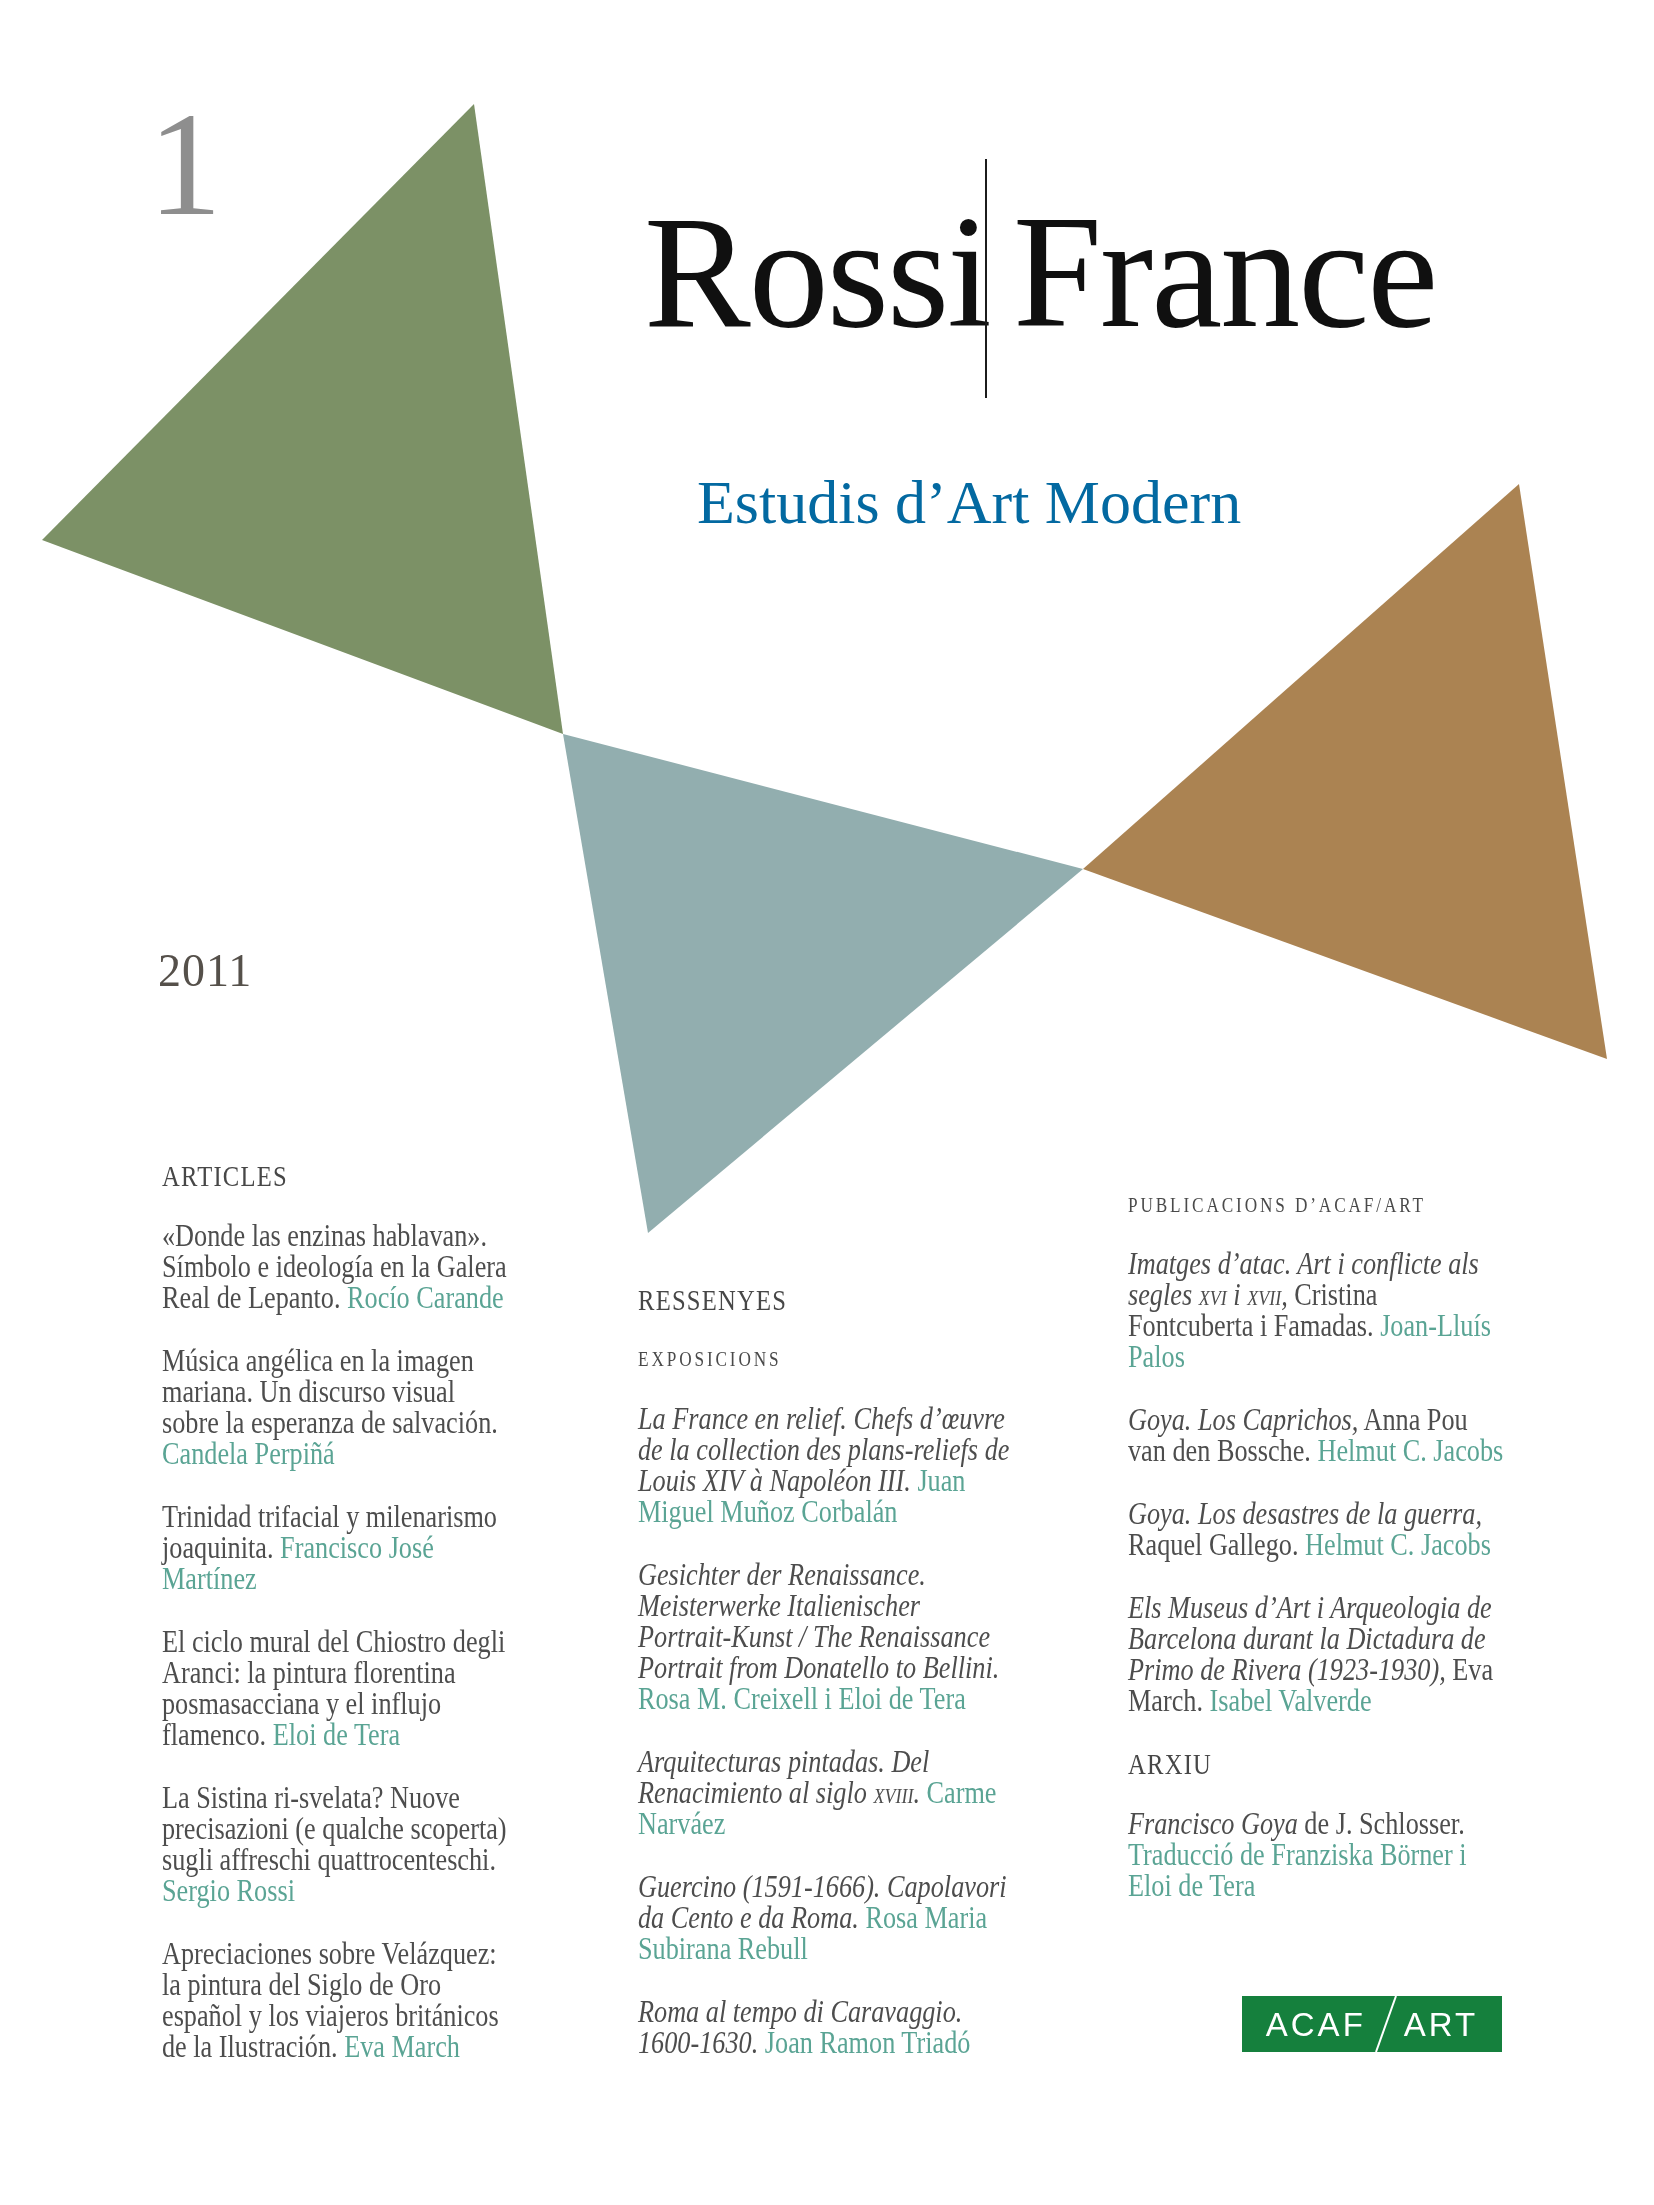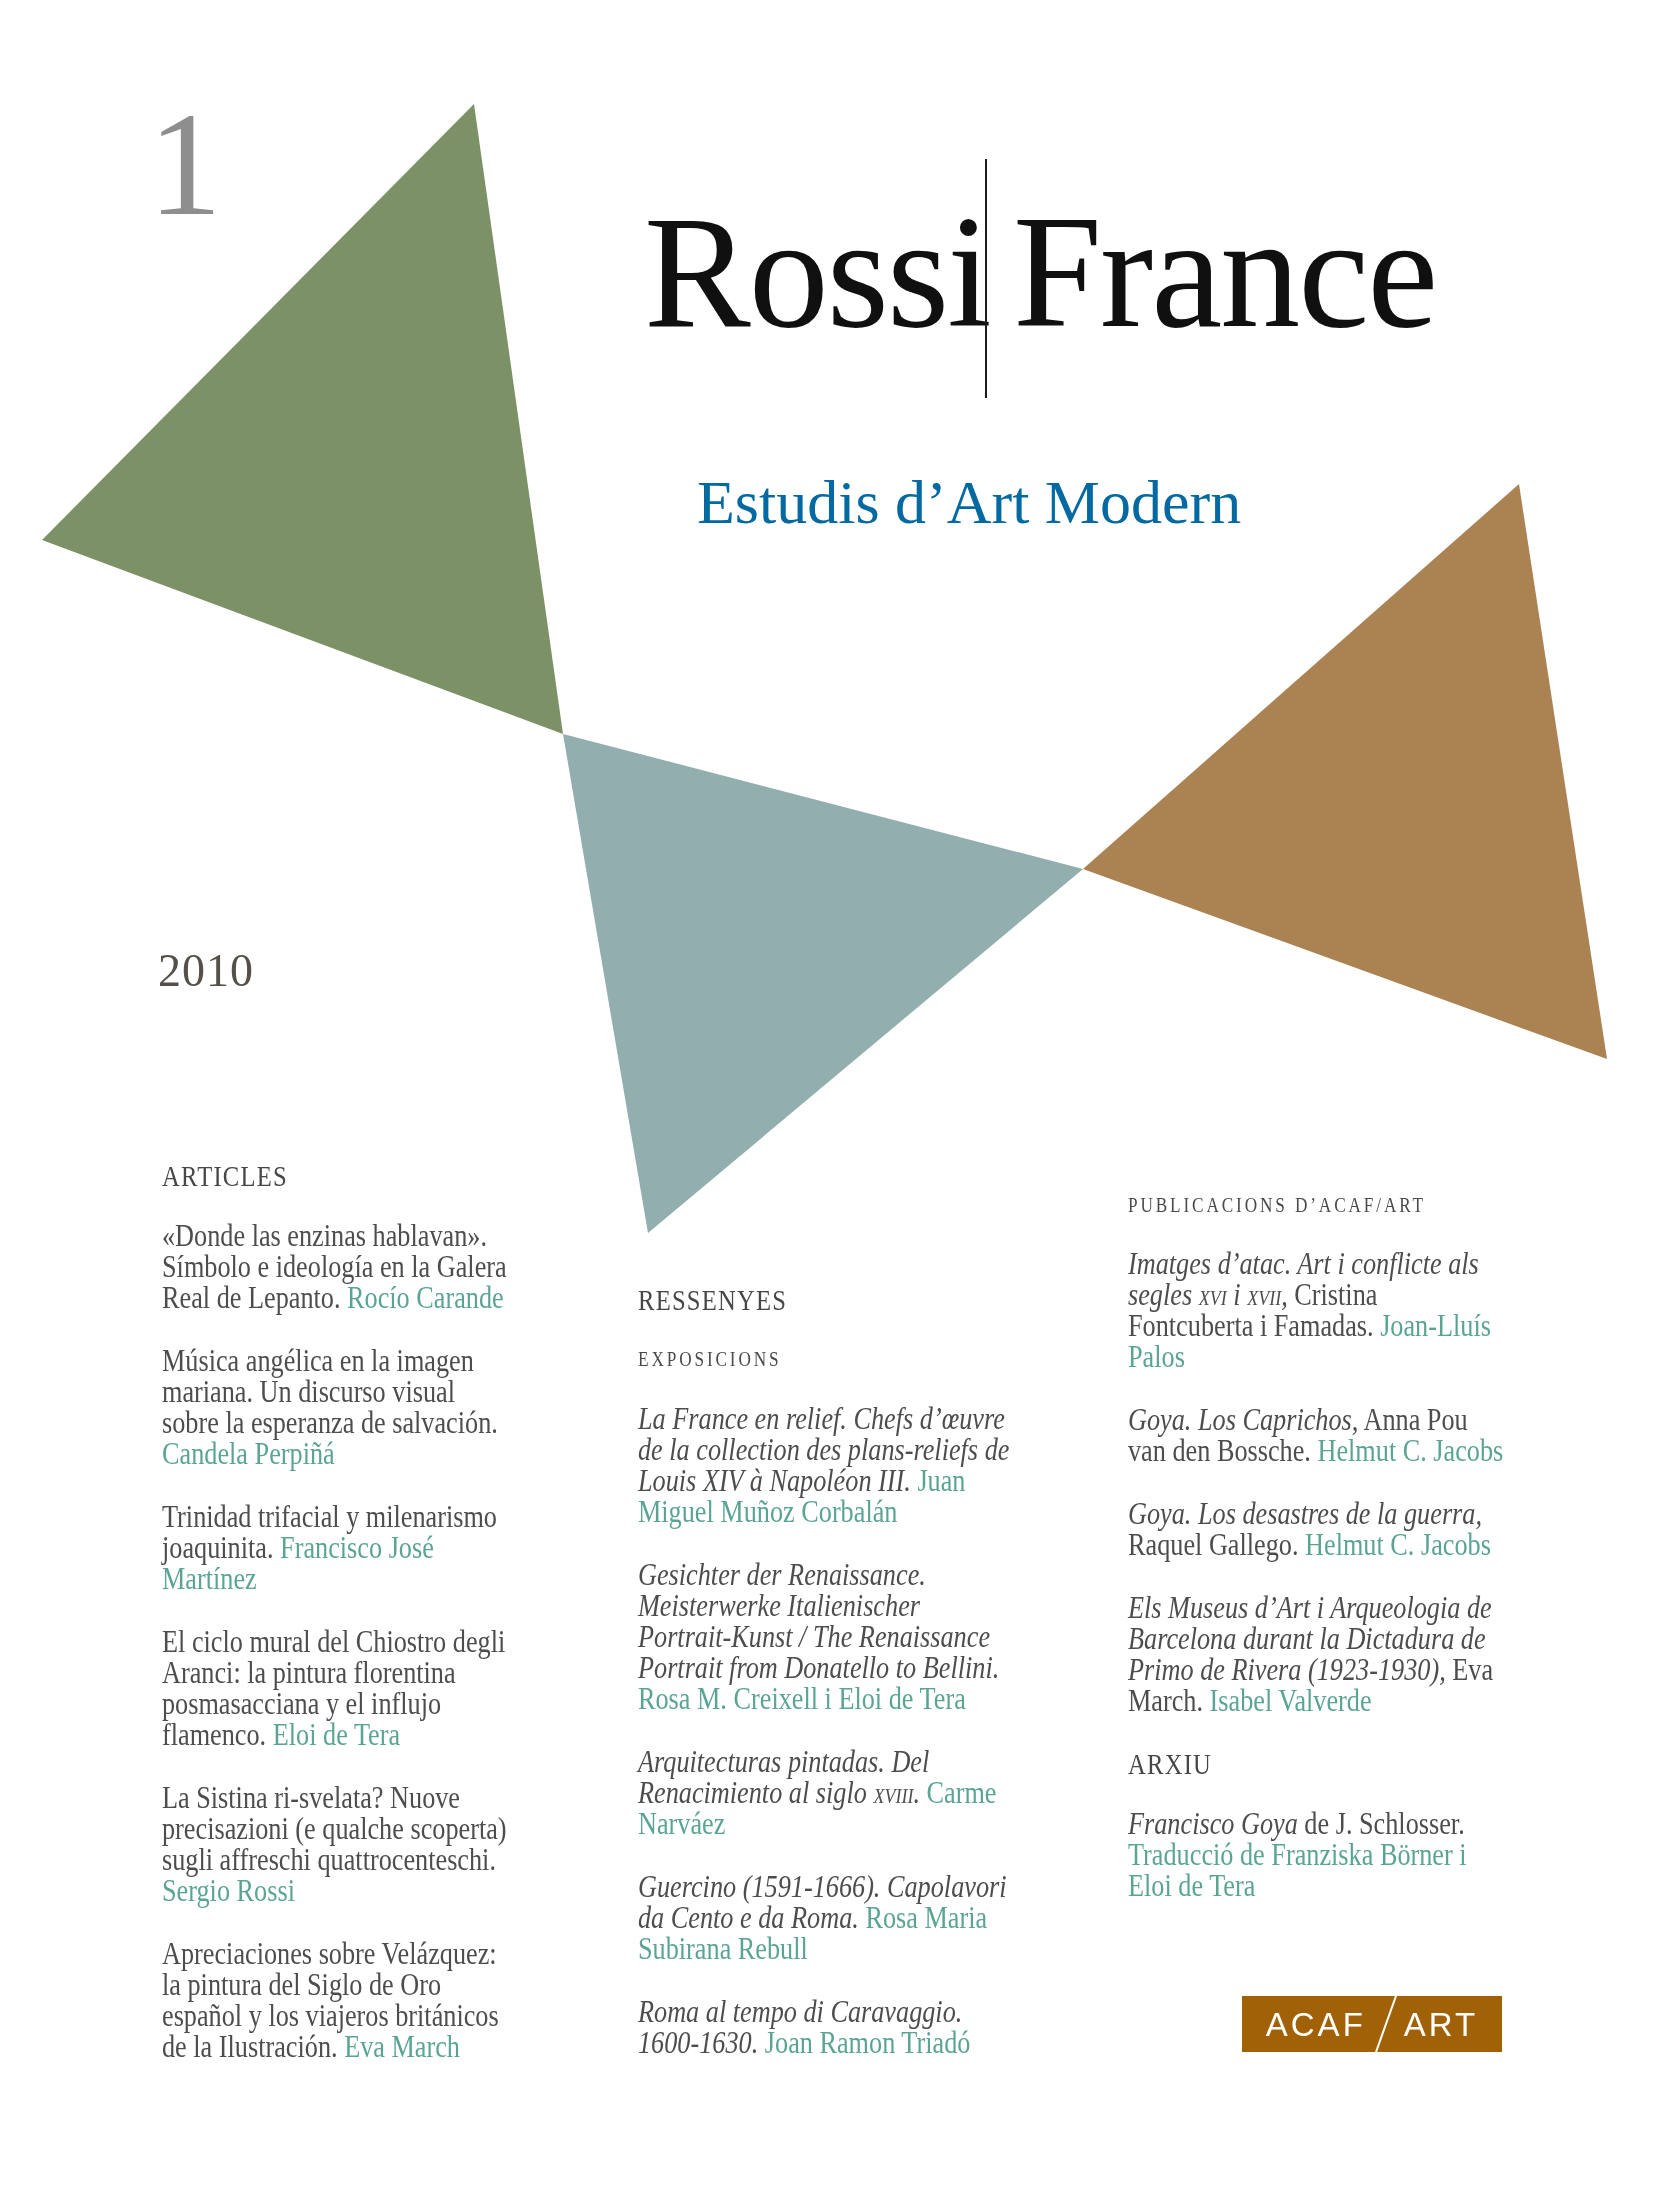--- a/index.html
+++ b/index.html
@@ -26,41 +26,41 @@
   #col-ressenyes .col-header{margin-bottom:33px}
   .col-subheader{font-size:21px;line-height:22px;font-weight:normal;letter-spacing:3.5px;color:#4a4a4a;margin:0 0 32px 0}
   #col-ressenyes .col-subheader{margin-bottom:33px}
   .arxiu-header{margin-top:31px;margin-bottom:29px}
   p.item{font-size:32px;line-height:31px;margin:0 0 32px 0}
   .s-plain{font-style:normal}
   .s-italic{font-style:italic}
   .s-isc{font-style:italic;font-variant:small-caps}
   .s-link{color:var(--link)}
   
-  .logo{position:absolute;left:1242px;top:1996px;width:260px;height:56px;background:#a16207;z-index:2;
+  .logo{position:absolute;left:1242px;top:1996px;width:260px;height:56px;background:#15803d;z-index:2;
         display:flex;align-items:center;justify-content:center;
         font-family:"Liberation Sans", sans-serif;color:#fff}
   .logo .logo-txt{font-size:33px;letter-spacing:3px;font-weight:normal;line-height:1}
   .logo svg{display:block;margin:0 6px}
 </style>
 </head>
 <body style="--link: #5AA494; --body: #4D4D4D; --head: #474747;">
 
 <svg class="tri-svg" width="1654" height="2205" viewBox="0 0 1654 2205">
   <polygon points="474,104 42,540 563,734" fill="#7C9166"></polygon>
   <polygon points="563,734 1083,869 648,1233" fill="#92AEAF"></polygon>
   <polygon points="1083,869 1519,484 1607,1059" fill="#AB8352"></polygon>
 </svg>
 
 <div class="issue-no">1</div>
 <div class="title" id="title-left">Rossi</div>
 <div class="title-bar"></div>
 <div class="title" id="title-right">France</div>
 <div class="subtitle">Estudis d’Art Modern</div>
-<div class="year">2010</div>
+<div class="year">2011</div>
 
 <div class="col" id="col-articles">
   <h2 class="col-header">ARTICLES</h2>
   <div>
       <p class="item"><span class="s-plain">«Donde las enzinas hablavan». Símbolo e ideología en la Galera Real de Lepanto. </span><span class="s-link">Rocío Carande</span></p>
       <p class="item"><span class="s-plain">Música angélica en la imagen mariana. Un discurso visual sobre la esperanza de salvación. </span><span class="s-link">Candela Perpiñá</span></p>
       <p class="item"><span class="s-plain">Trinidad trifacial y milenarismo joaquinita. </span><span class="s-link">Francisco José Martínez</span></p>
       <p class="item"><span class="s-plain">El ciclo mural del Chiostro degli Aranci: la pintura florentina posmasacciana y el influjo flamenco. </span><span class="s-link">Eloi de Tera</span></p>
       <p class="item"><span class="s-plain">La Sistina ri-svelata? Nuove precisazioni (e qualche scoperta) sugli affreschi quattrocenteschi. </span><span class="s-link">Sergio Rossi</span></p>
       <p class="item"><span class="s-plain">Apreciaciones sobre Velázquez: la pintura del Siglo de Oro español y los viajeros británicos de la Ilustración. </span><span class="s-link">Eva March</span></p>

